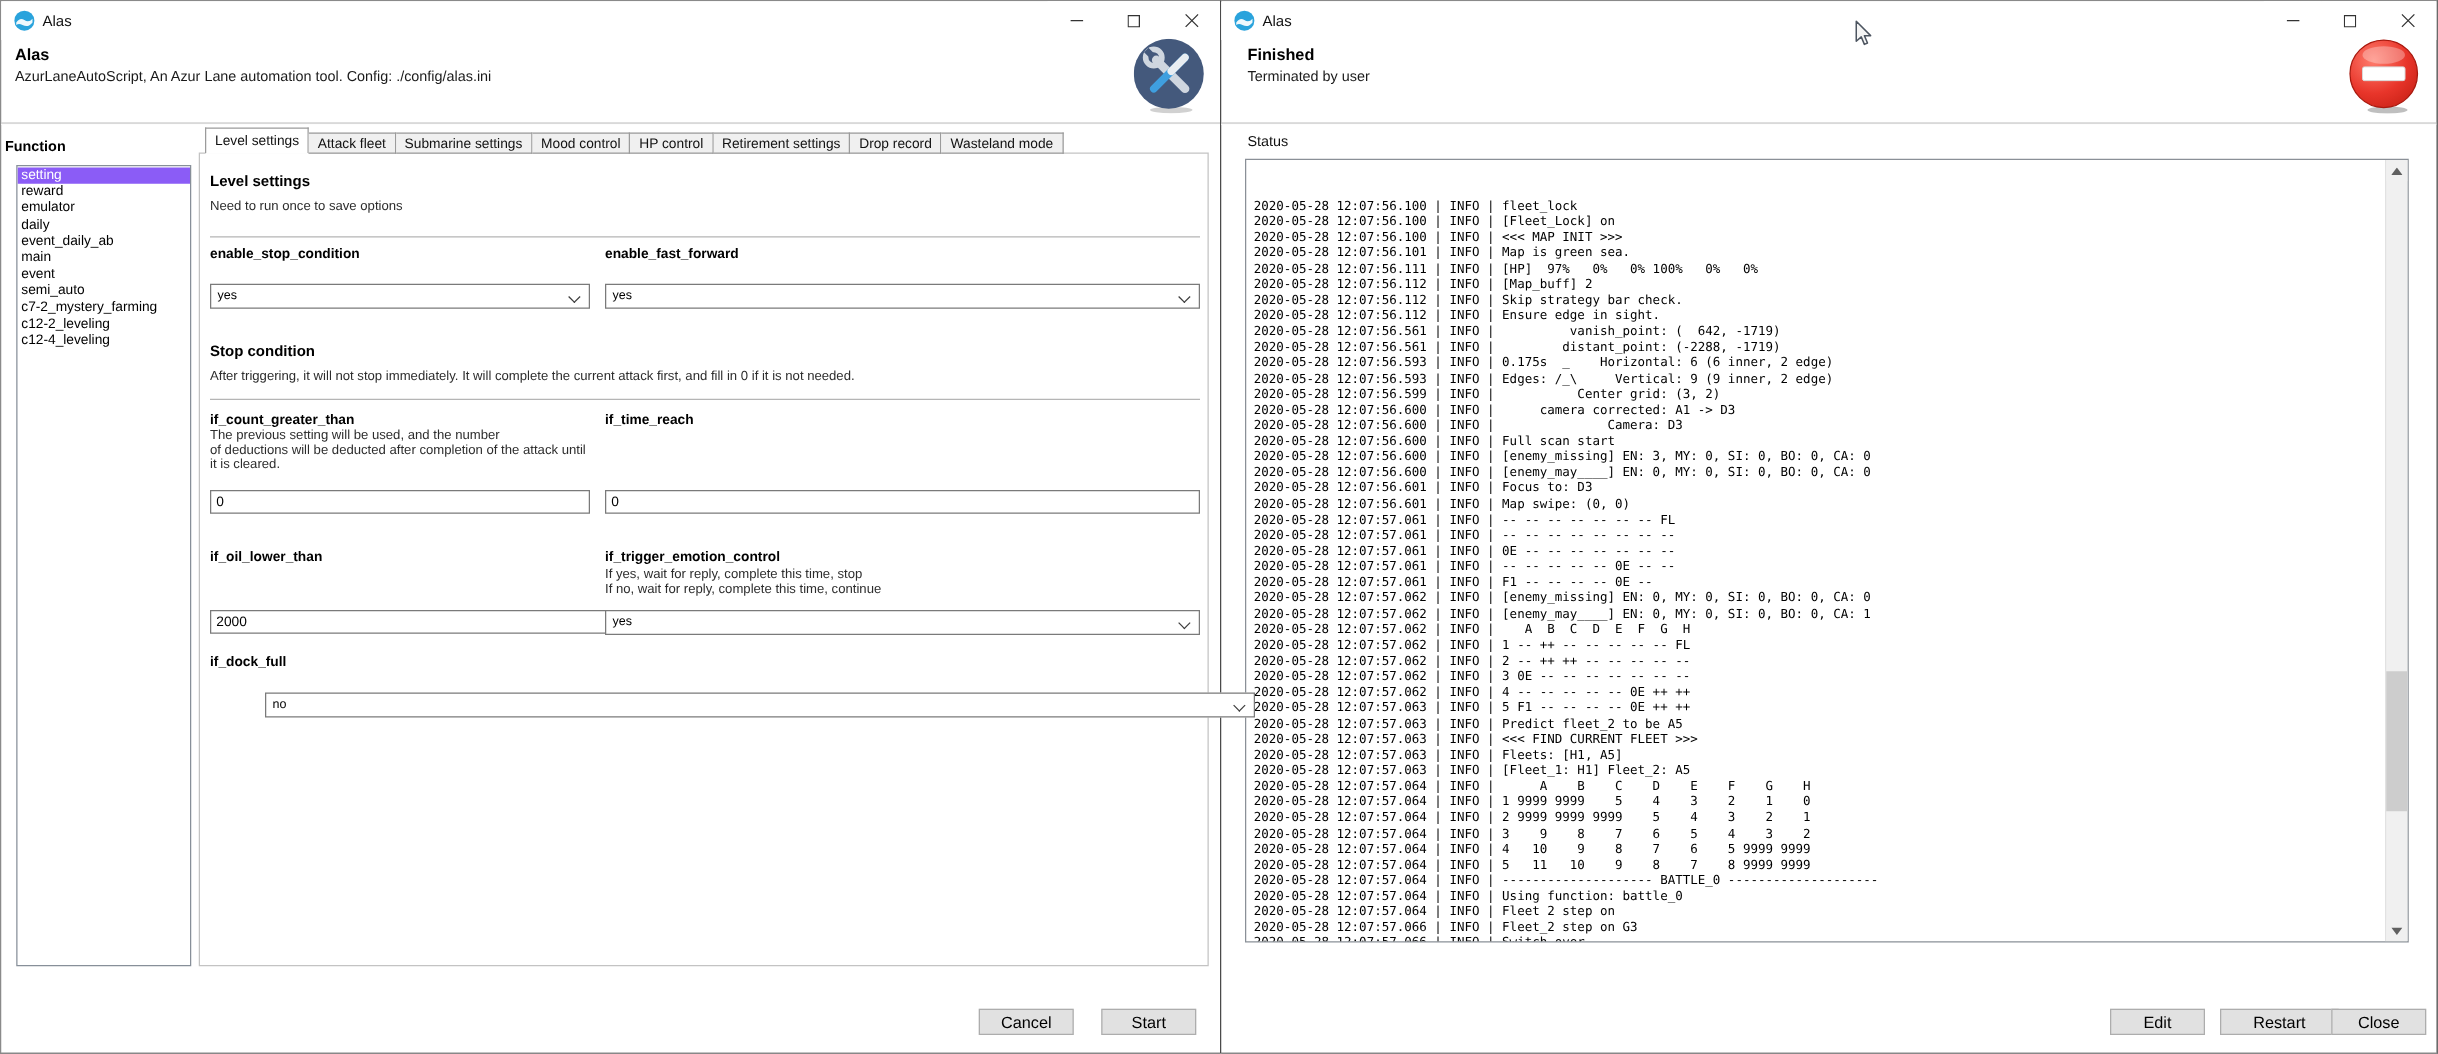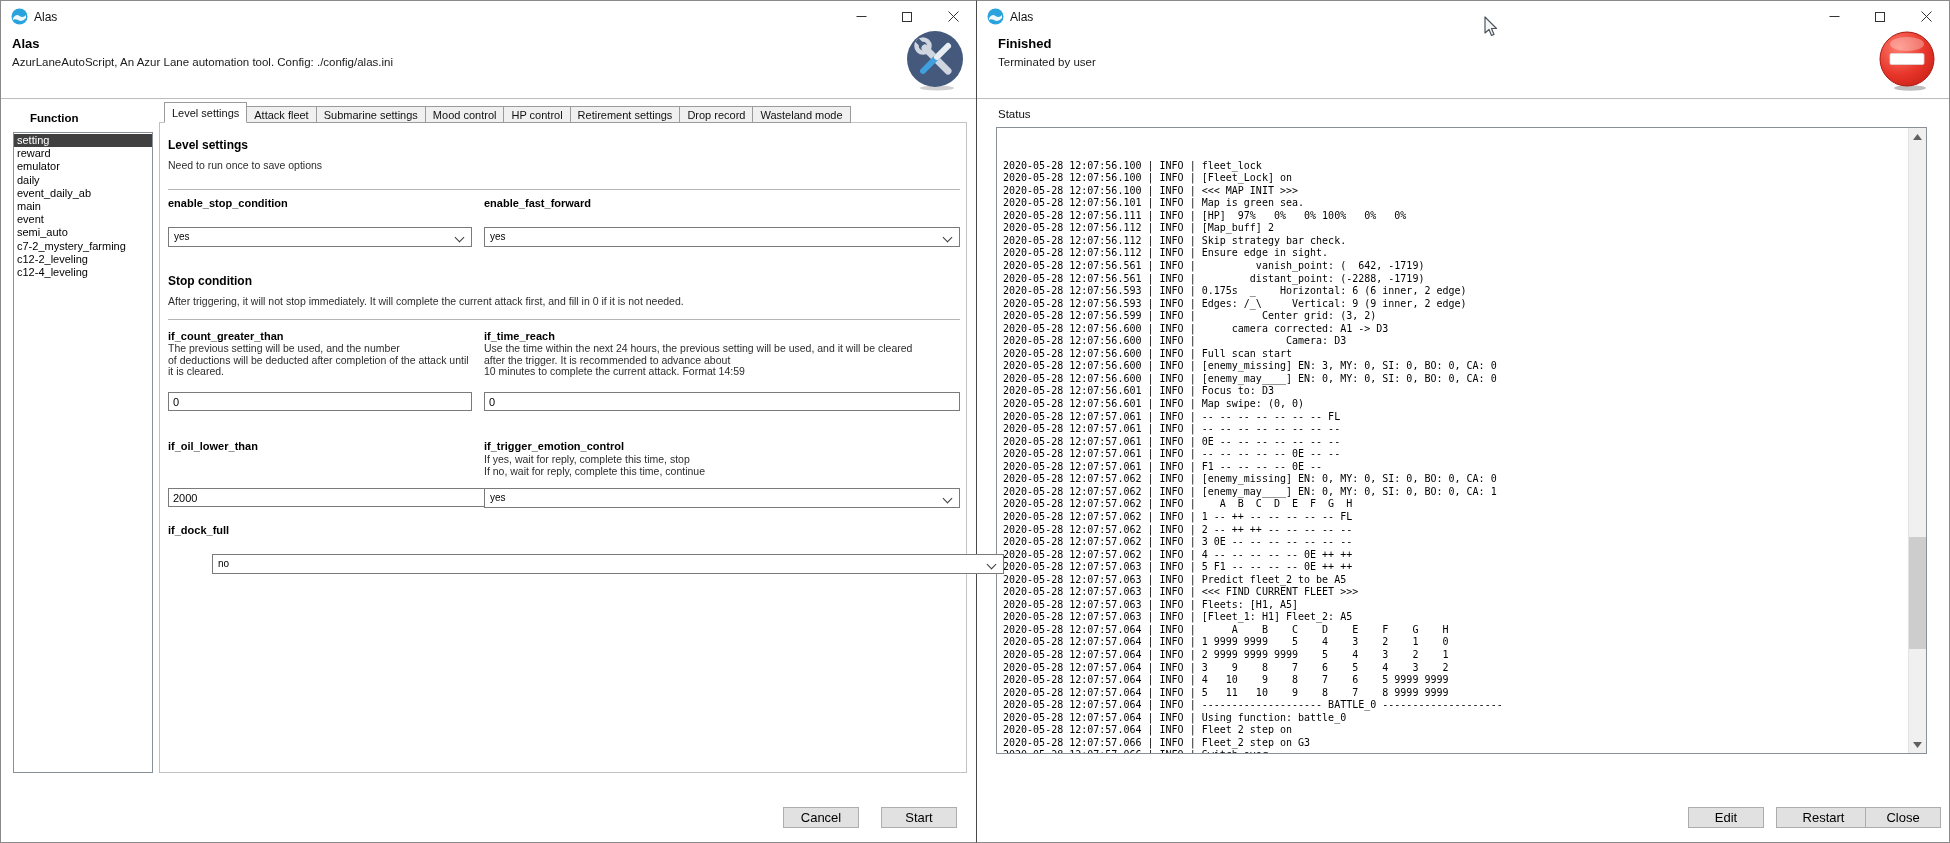--- a/index.html
+++ b/index.html
@@ -13,25 +13,25 @@
   .win-title{position:absolute;left:33px;top:9px;font-size:12px;color:#111;}
   .caption{position:absolute;right:0;top:0;display:flex;}
   .cap-btn{width:46px;height:31px;display:flex;align-items:center;justify-content:center;background:#fff;}
   .header-title{position:absolute;left:11px;top:35px;font-size:13px;font-weight:bold;}
   .header-sub{position:absolute;left:11px;top:55px;font-size:11.5px;color:#1a1a1a;}
   .badge{position:absolute;width:58px;height:60px;top:30px;}
   .hr{position:absolute;left:0;right:0;top:97px;height:1px;background:#bdbdbd;}
   .hr2{position:absolute;left:0;right:0;top:98px;height:1px;background:#fdfdfd;}
 
   
-  .fn-label{position:absolute;left:29px;top:111px;font-size:11.5px;font-weight:bold;}
+  .fn-label{position:absolute;left:3px;top:111px;font-size:11.5px;font-weight:bold;}
   .listbox{position:absolute;left:12px;top:131px;width:140px;height:641px;background:#fff;
     border:1px solid #878f99;box-sizing:border-box;padding-top:1px;overflow:hidden;}
   .li{height:13.2px;line-height:13.2px;font-size:11px;padding-left:3px;white-space:nowrap;}
-  .li.selected{background:#404040;color:#fff;}
+  .li.selected{background:#8b5cf6;color:#fff;}
 
   .tabstrip{position:absolute;left:163px;top:101px;height:21px;display:flex;align-items:flex-end;z-index:3;}
   .tab{height:17px;padding:0 7px;font-size:11px;background:#f0f0f0;border:1px solid #9b9b9b;border-left:none;
     display:flex;align-items:center;box-sizing:border-box;white-space:nowrap;color:#111;}
   .tab:first-child{border-left:1px solid #9b9b9b;}
   .tab.active{height:21px;background:#fff;border-bottom:1px solid #fff;border-left:1px solid #9b9b9b;}
 
   .panel{position:absolute;left:158px;top:121px;width:808px;height:651px;background:#fff;
     border:1px solid #c3c3c3;box-sizing:border-box;z-index:1;}
   .p-abs{position:absolute;}
@@ -151,23 +151,20 @@
       </div>
 
       <div class="p-abs h3" style="left:8px;top:151px;">Stop condition</div>
       <div class="p-abs desc" style="left:8px;top:173px;width:780px;">After triggering, it will not stop immediately. It will complete the current attack first, and fill in 0 if it is not needed.</div>
       <div class="sep" style="left:8px;top:196px;width:792px;"></div>
 
       <div class="p-abs flabel" style="left:8px;top:207px;">if_count_greater_than</div>
       <div class="p-abs flabel" style="left:324px;top:207px;">if_time_reach</div>
       <div class="p-abs desc" style="left:8px;top:220px;width:308px;">The previous setting will be used, and the number
  of deductions will be deducted after completion of the attack until it is cleared.</div>
-      <div class="p-abs desc" style="left:324px;top:220px;width:474px;">Use the time within the next 24 hours, the previous setting will be used, and it will be cleared
- after the trigger. It is recommended to advance about
- 10 minutes to complete the current attack. Format 14:59</div>
       <input class="textbox" style="left: 8px; top: 269px; width: 304px;" value="0">
       <input class="textbox" style="left: 324px; top: 269px; width: 476px;" value="0">
 
       <div class="p-abs flabel" style="left:8px;top:317px;">if_oil_lower_than</div>
       <div class="p-abs flabel" style="left:324px;top:317px;">if_trigger_emotion_control</div>
       <div class="p-abs desc" style="left:324px;top:331px;width:474px;">If yes, wait for reply, complete this time, stop
 If no, wait for reply, complete this time, continue</div>
       <input class="textbox" style="left: 8px; top: 365px; width: 336px;" value="2000">
       <div class="dropdown" style="left:324px;top:365px;width:476px;">
         <span class="dd-val">yes</span>

